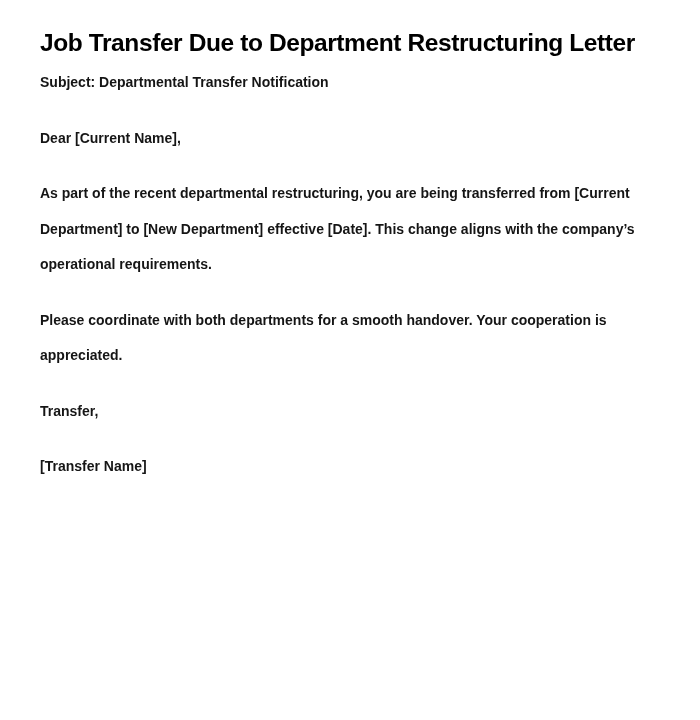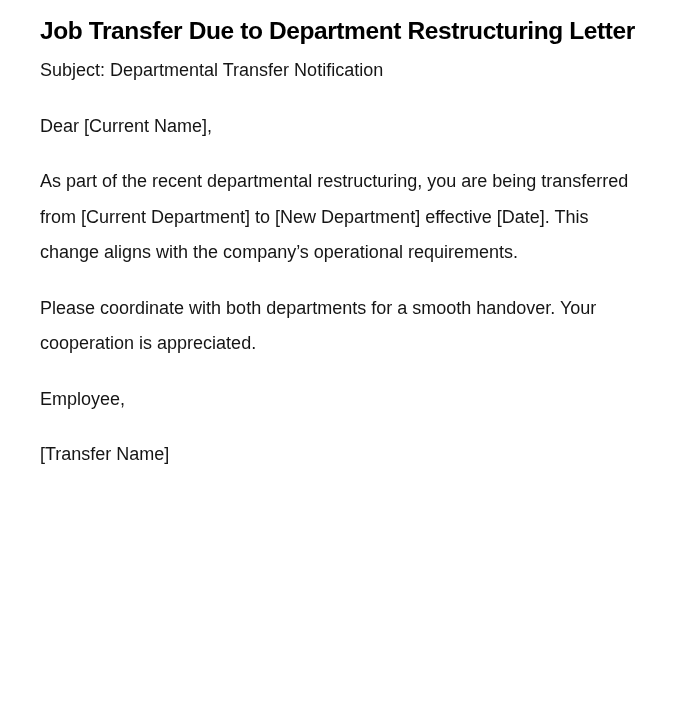--- a/index.html
+++ b/index.html
@@ -1,44 +1,45 @@
 <!DOCTYPE html>
 <html><head>
   <meta charset="utf-8">
   <style>
     html, body { margin: 0; padding: 0; background: #ffffff; }
     body { width: 700px; height: 720px; overflow: hidden; }
     .page {
       position: relative;
-      padding: 9px 40px 0 40px;
+      padding: 21px 40px 0 40px;
       color: #111111;
       font-family: "Liberation Sans", sans-serif;
     }
     h1 {
       margin: 0;
       font-size: 24.5px;
       font-weight: bold;
       line-height: 44px;
       letter-spacing: -0.4px;
       color: #000000;
       width: 600px;
     }
     p {
       margin: 0 0 20px 0;
-      font-size: 18px;
+      font-size: 14px;
       line-height: 35.5px;
       color: #151515;
       width: 610px;
+      font-weight: bold;
     }
     p.subject { margin-top: 0; }
   </style>
 </head>
 <body>
 
 <div class="page">
   <h1>Job Transfer Due to Department Restructuring Letter</h1>
   <p class="subject">Subject: Departmental Transfer Notification</p>
   <p>Dear [Current Name],</p>
   <p>As part of the recent departmental restructuring, you are being transferred from [Current Department] to [New Department] effective [Date]. This change aligns with the company’s operational requirements.</p>
   <p>Please coordinate with both departments for a smooth handover. Your cooperation is appreciated.</p>
-  <p>Employee,</p>
+  <p>Transfer,</p>
   <p>[Transfer Name]</p>
 </div>
 
 </body></html>

